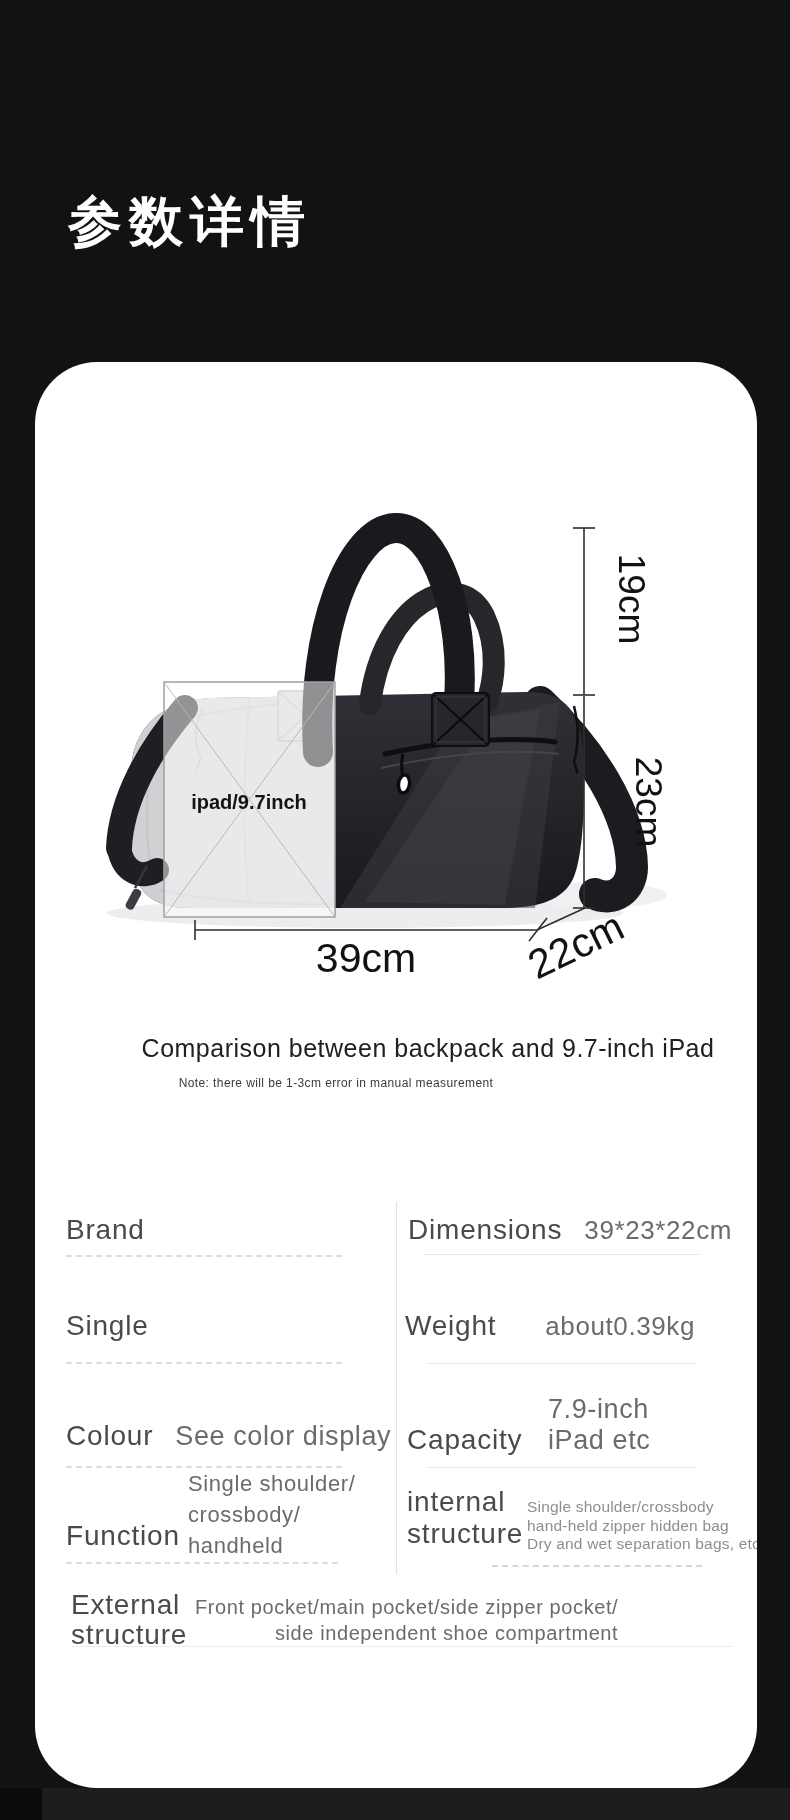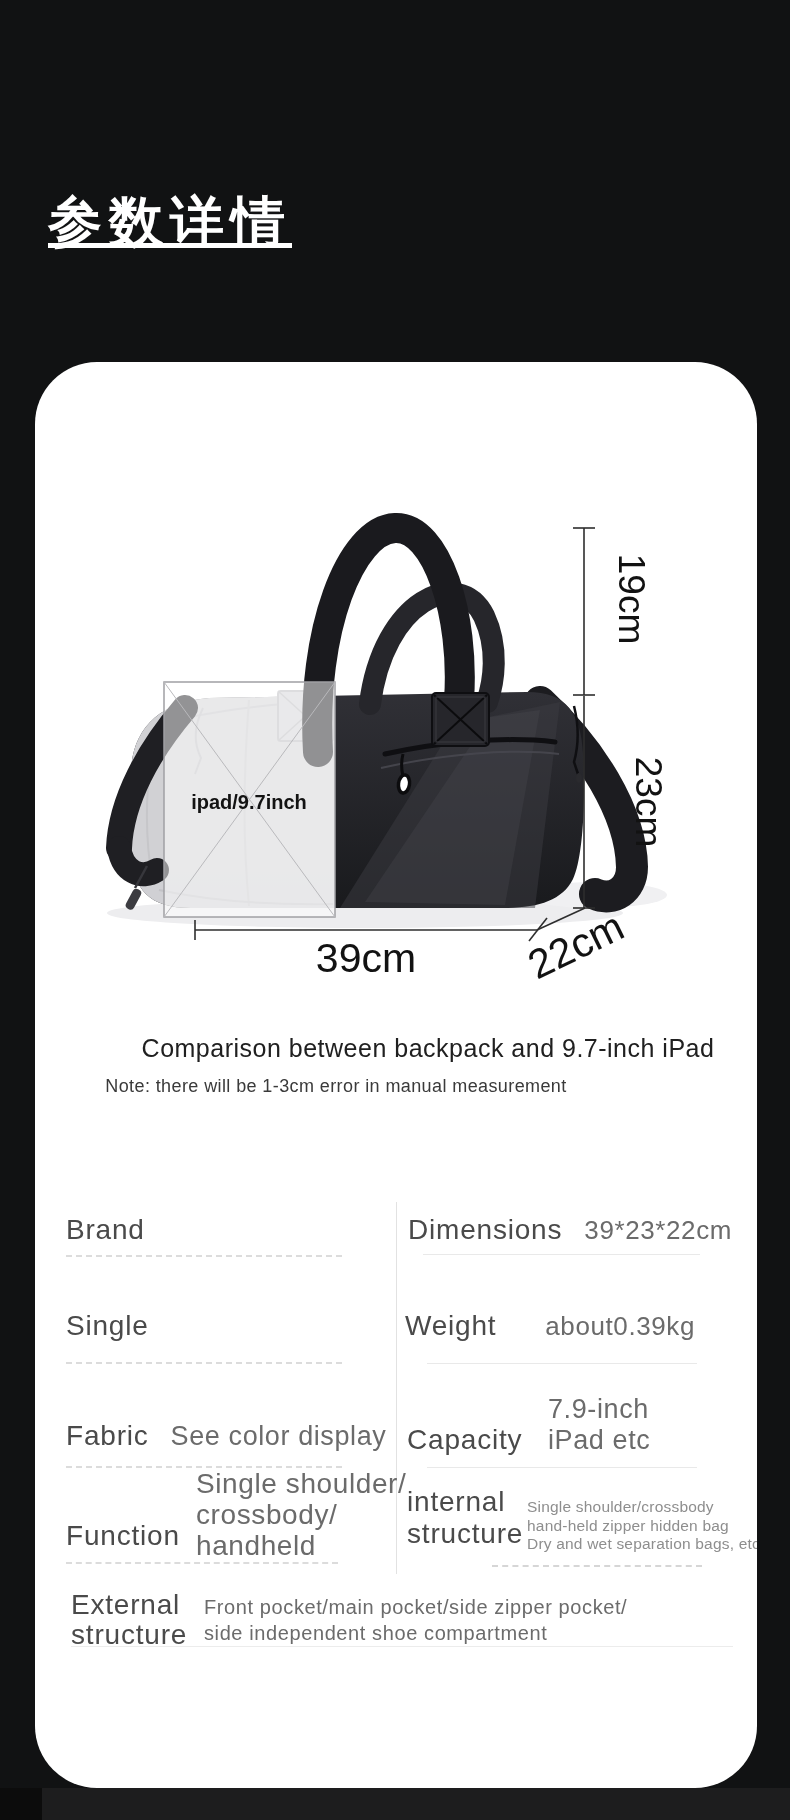--- a/index.html
+++ b/index.html
@@ -2,37 +2,36 @@
 <html><head>
 <meta charset="utf-8">
 <style>
   html,body{margin:0;padding:0;}
   body{
     width:790px;height:1820px;position:relative;overflow:hidden;
     background:#111213;
     font-family:"Liberation Sans","DejaVu Sans",sans-serif;
   }
   .page-title{
-    position:absolute;left:48px;top:186px;
+    position:absolute;left:68px;top:186px;
     color:#ffffff;font-size:54px;font-weight:700;letter-spacing:7px;
     font-family:"DejaVu Sans","Liberation Sans",sans-serif;
-    text-decoration:underline;
   }
   .card{
     position:absolute;left:35px;top:362px;width:722px;height:1426px;
     background:#ffffff;border-radius:62px;overflow:hidden;
   }
   .figure-svg{position:absolute;left:0;top:0;width:722px;height:660px;}
   .caption{
     position:absolute;left:0;top:672px;width:786px;text-align:center;
     color:#202020;font-size:25px;font-weight:500;letter-spacing:0.5px;
   }
   .note{
     position:absolute;left:0;top:714px;width:602px;text-align:center;
-    color:#3a3a3a;font-size:18px;letter-spacing:0.4px;
+    color:#3a3a3a;font-size:12px;letter-spacing:0.4px;
   }
   .col-divider{
     position:absolute;left:361px;top:840px;width:1px;height:372px;
     background:#e2e2e2;
   }
   .spec-label{
     color:#4a4a4a;font-size:28px;letter-spacing:0.8px;white-space:pre-line;
   }
   .spec-value{
     color:#6b6b6b;font-size:26px;letter-spacing:0.6px;white-space:pre-line;
@@ -50,28 +49,28 @@
   .u-fabric{left:31px;top:1000px;width:276px;}
   .r-weight{left:370px;top:948px;width:290px;justify-content:space-between;}
   .u-weight{left:392px;top:1001px;width:270px;}
   .r-colour{left:31px;top:1058px;gap:22px;}
   .val-colour{font-size:27px;}
   .u-colour{left:31px;top:1104px;width:276px;}
   .lab-capacity{position:absolute;left:372px;top:1062px;}
   .val-capacity{position:absolute;left:513px;top:1032px;line-height:31px;font-size:27px;}
   .u-capacity{left:392px;top:1105px;width:270px;}
   .lab-function{position:absolute;left:31px;top:1158px;}
-  .val-function{position:absolute;left:161px;top:1106px;line-height:31px;font-size:28px;}
+  .val-function{position:absolute;left:153px;top:1106px;line-height:31px;font-size:22px;}
   .u-function{left:31px;top:1200px;width:272px;}
   .lab-internal{position:absolute;left:372px;top:1124px;line-height:32px;}
   .val-internal{position:absolute;left:492px;top:1136px;line-height:18.5px;
     font-size:15.5px;color:#8e8e8e;letter-spacing:0.2px;white-space:pre-line;width:280px;}
   .u-internal{left:457px;top:1203px;width:210px;border-top-style:dashed;border-top-width:2px;border-color:#d6d6d6;}
   .lab-external{position:absolute;left:36px;top:1228px;line-height:29.5px;}
-  .val-external{position:absolute;left:169px;top:1233px;line-height:25.5px;font-size:20px;}
+  .val-external{position:absolute;left:160px;top:1233px;line-height:25.5px;font-size:20px;text-align:right;}
   .u-external{left:36px;top:1284px;width:662px;border-top:1px solid #ececec;}
 
   .bottom-strip{position:absolute;left:0;top:1788px;width:790px;height:32px;background:#1d1d1e;}
   .bottom-strip-left{position:absolute;left:0;top:1788px;width:42px;height:32px;background:#0c0c0c;}
 
   svg text{font-family:"Liberation Sans","DejaVu Sans",sans-serif;}
 </style>
 </head>
 <body>
 
@@ -179,21 +178,21 @@
   </div>
   <div class="underline-dashed u-fabric"></div>
 
   <div class="row r-weight">
     <span class="spec-label">Weight</span>
     <span class="spec-value">about0.39kg</span>
   </div>
   <div class="underline-solid u-weight"></div>
 
   <div class="row r-colour">
-    <span class="spec-label">Fabric</span>
+    <span class="spec-label">Colour</span>
     <span class="spec-value val-colour">See color display</span>
   </div>
   <div class="underline-dashed u-colour"></div>
 
   <span class="spec-label lab-capacity">Capacity</span>
   <span class="spec-value val-capacity">7.9-inch
 iPad etc</span>
   <div class="underline-solid u-capacity"></div>
 
   <span class="spec-label lab-function">Function</span>

